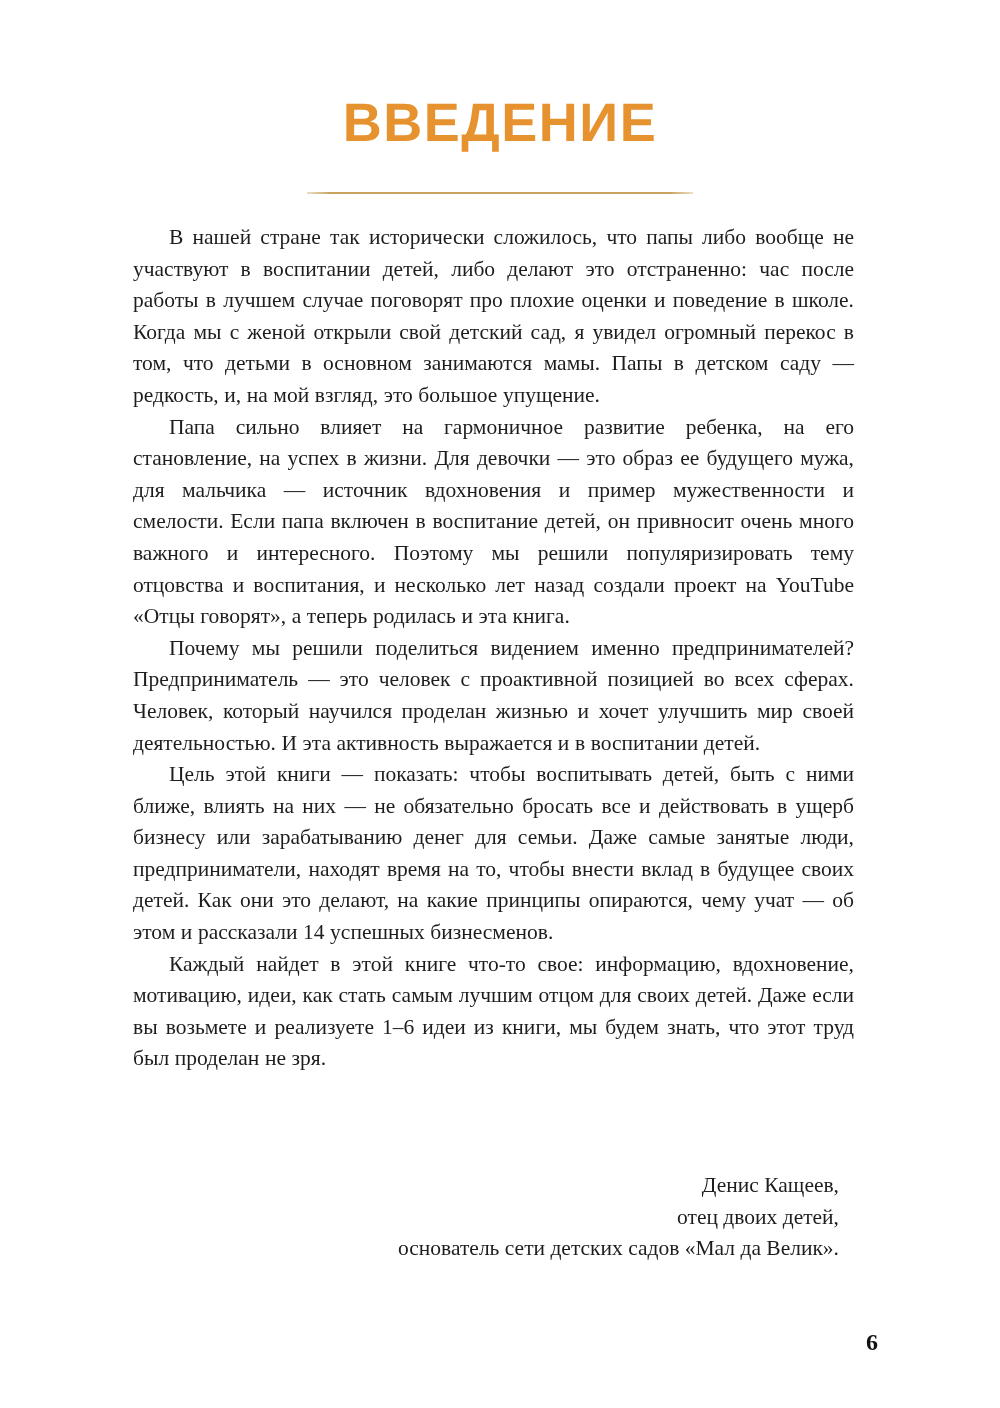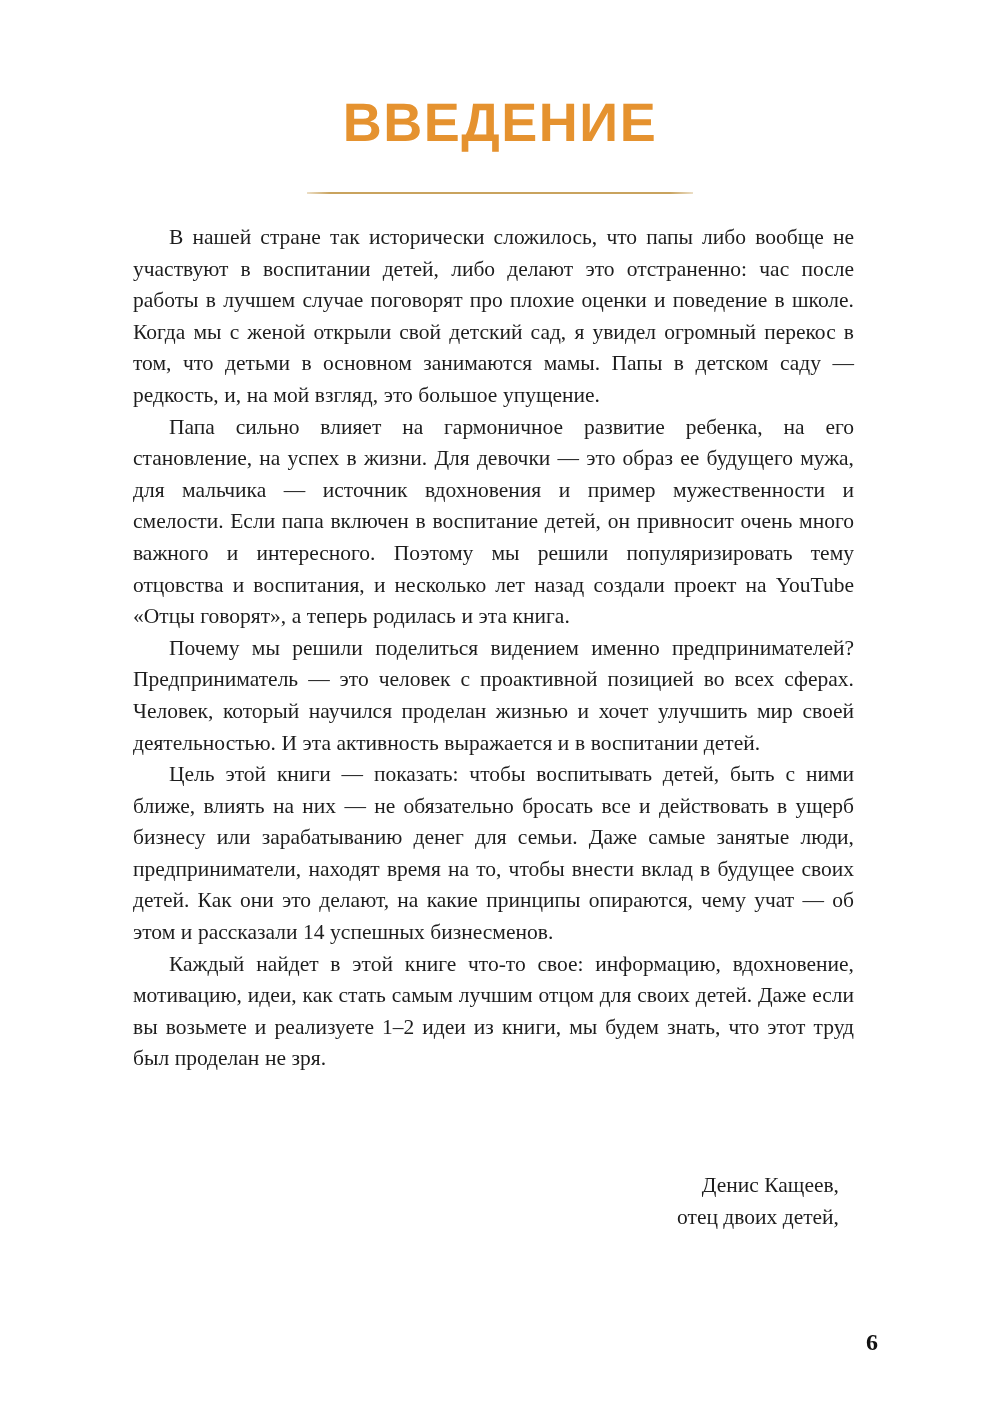--- a/index.html
+++ b/index.html
@@ -103,23 +103,24 @@
   <div class="heading-block">
     <h1 class="page-heading">ВВЕДЕНИЕ</h1>
     <div class="heading-rule"></div>
   </div>
 
   <div class="text-column">
     <p class="body-paragraph">В нашей стране так исторически сложилось, что папы либо вообще не участвуют в воспитании детей, либо делают это отстраненно: час после работы в лучшем случае поговорят про плохие оценки и поведение в школе. Когда мы с женой открыли свой детский сад, я увидел огромный перекос в том, что детьми в основном занимаются мамы. Папы в детском саду — редкость, и, на мой взгляд, это большое упущение.</p>
     <p class="body-paragraph">Папа сильно влияет на гармоничное развитие ребенка, на его становление, на успех в жизни. Для девочки — это образ ее будущего мужа, для мальчика — источник вдохновения и пример мужественности и смелости. Если папа включен в воспитание детей, он привносит очень много важного и интересного. Поэтому мы решили популяризировать тему отцовства и воспитания, и несколько лет назад создали проект на YouTube «Отцы говорят», а теперь родилась и эта книга.</p>
     <p class="body-paragraph">Почему мы решили поделиться видением именно предпринимателей? Предприниматель — это человек с проактивной позицией во всех сферах. Человек, который научился проделан жизнью и хочет улучшить мир своей деятельностью. И эта активность выражается и в воспитании детей.</p>
     <p class="body-paragraph">Цель этой книги — показать: чтобы воспитывать детей, быть с ними ближе, влиять на них — не обязательно бросать все и действовать в ущерб бизнесу или зарабатыванию денег для семьи. Даже самые занятые люди, предприниматели, находят время на то, чтобы внести вклад в будущее своих детей. Как они это делают, на какие принципы опираются, чему учат — об этом и рассказали 14 успешных бизнесменов.</p>
-    <p class="body-paragraph">Каждый найдет в этой книге что-то свое: информацию, вдохновение, мотивацию, идеи, как стать самым лучшим отцом для своих детей. Даже если вы возьмете и реализуете 1–2 идеи из книги, мы будем знать, что этот труд был проделан не зря.</p>
+    <p class="body-paragraph">Каждый найдет в этой книге что-то свое: информацию, вдохновение, мотивацию, идеи, как стать самым лучшим отцом для своих детей. Даже если вы возьмете и реализуете 1–6 идеи из книги, мы будем знать, что этот труд был проделан не зря.</p>
   </div>
 
   <div class="signature-block">
     <div class="signature-line">Денис Кащеев,</div>
     <div class="signature-line">отец двоих детей,</div>
+    <div class="signature-line">основатель сети детских садов «Мал да Велик».</div>
   </div>
 
   <div class="folio">6</div>
 
 </div>
 
 </body></html>

